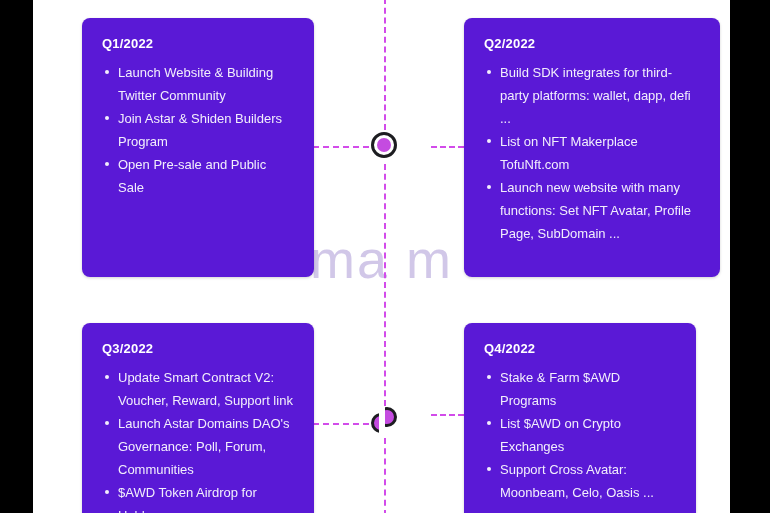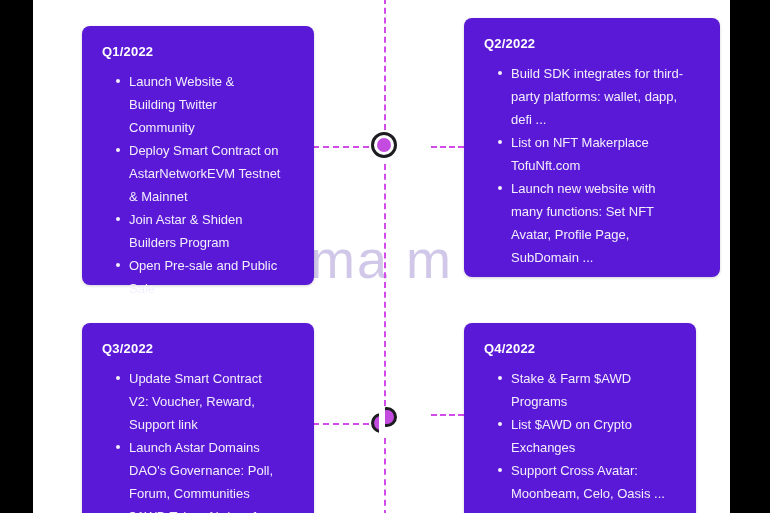--- a/index.html
+++ b/index.html
@@ -120,34 +120,34 @@
   
   .card {
     position: absolute;
     background: #5a19d6;
     border-radius: 8px;
     box-sizing: border-box;
     padding: 18px 20px 16px 20px;
     color: #ffffff;
     box-shadow: 0 1px 3px rgba(0,0,0,.18);
   }
-  .card-q1 { left: 49px;  top: 26px;  width: 232px; height: 259px; }
+  .card-q1 { left: 49px;  top: 18px;  width: 232px; height: 259px; }
   .card-q2 { left: 431px; top: 18px;  width: 256px; height: 259px; }
   .card-q3 { left: 49px;  top: 323px; width: 232px; height: 205px; }
   .card-q4 { left: 431px; top: 323px; width: 232px; height: 221px; }
 
   .card-title {
     font-size: 13px;
     font-weight: bold;
     letter-spacing: .2px;
     margin: 0 0 10px 0;
     color: #ffffff;
   }
   .card-list {
-    margin: 11px;
+    margin: 0;
     padding: 0 0 0 14px;
     list-style: none;
   }
   .card-list li {
     position: relative;
     font-size: 13px;
     line-height: 23px;
     color: #f2eefc;
     margin-bottom: 0;
     padding-left: 2px;
@@ -189,21 +189,20 @@
     </div>
     <div class="node swirl">
       <span class="arc-a"></span>
       <span class="arc-b"></span>
     </div>
 
     <div class="card card-q1">
       <div class="card-title">Q1/2022</div>
       <ul class="card-list">
         <li>Launch Website &amp; Building Twitter Community</li>
-        <li>Deploy Smart Contract on AstarNetworkEVM Testnet &amp; Mainnet</li>
         <li>Join Astar &amp; Shiden Builders Program</li>
         <li>Open Pre-sale and Public Sale</li>
       </ul>
     </div>
 
     <div class="card card-q2">
       <div class="card-title">Q2/2022</div>
       <ul class="card-list">
         <li>Build SDK integrates for third-party platforms: wallet, dapp, defi ...</li>
         <li>List on NFT Makerplace TofuNft.com</li>

